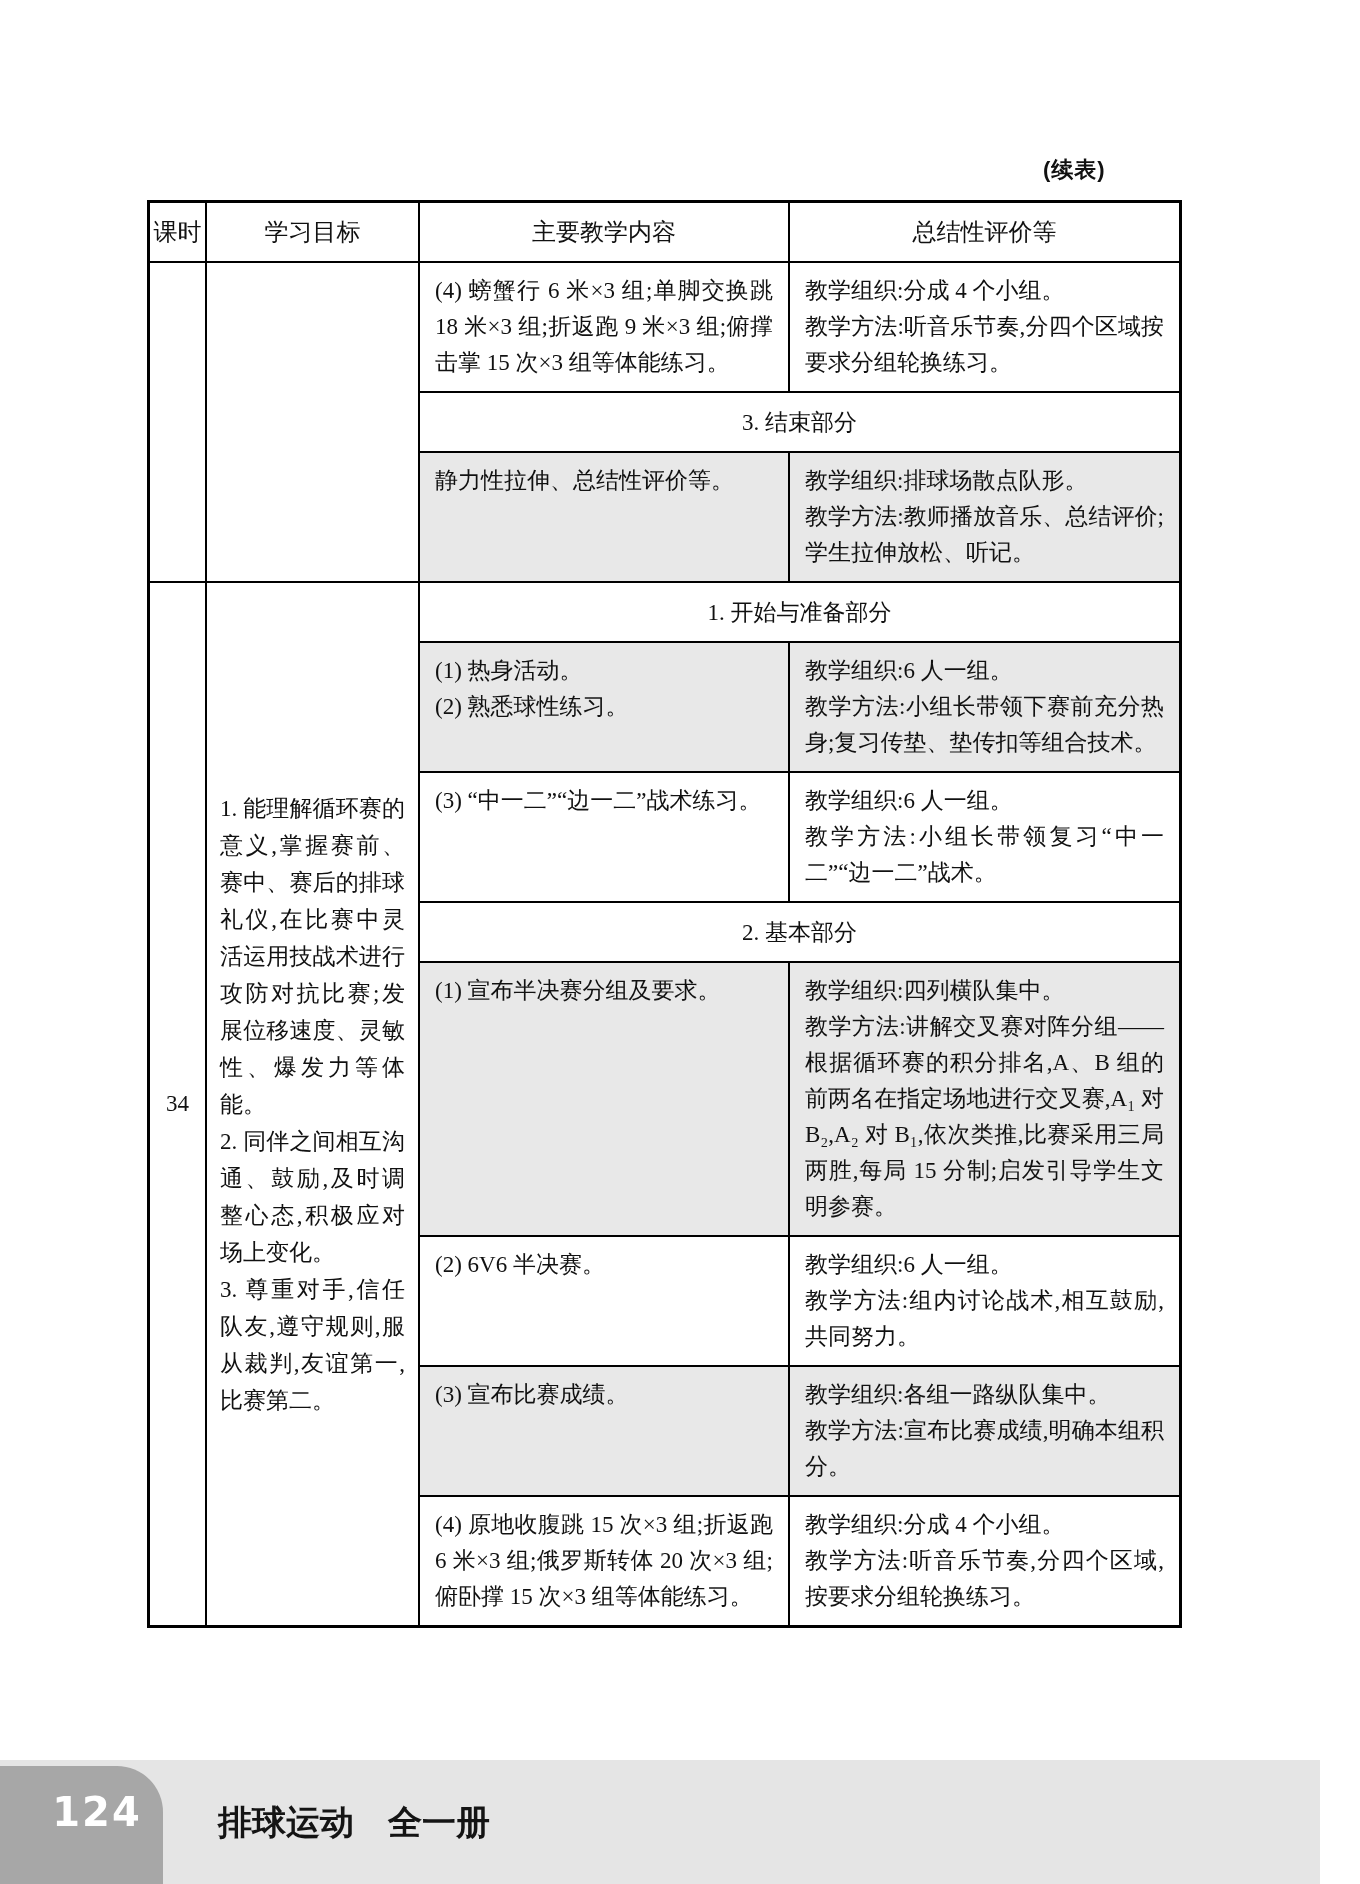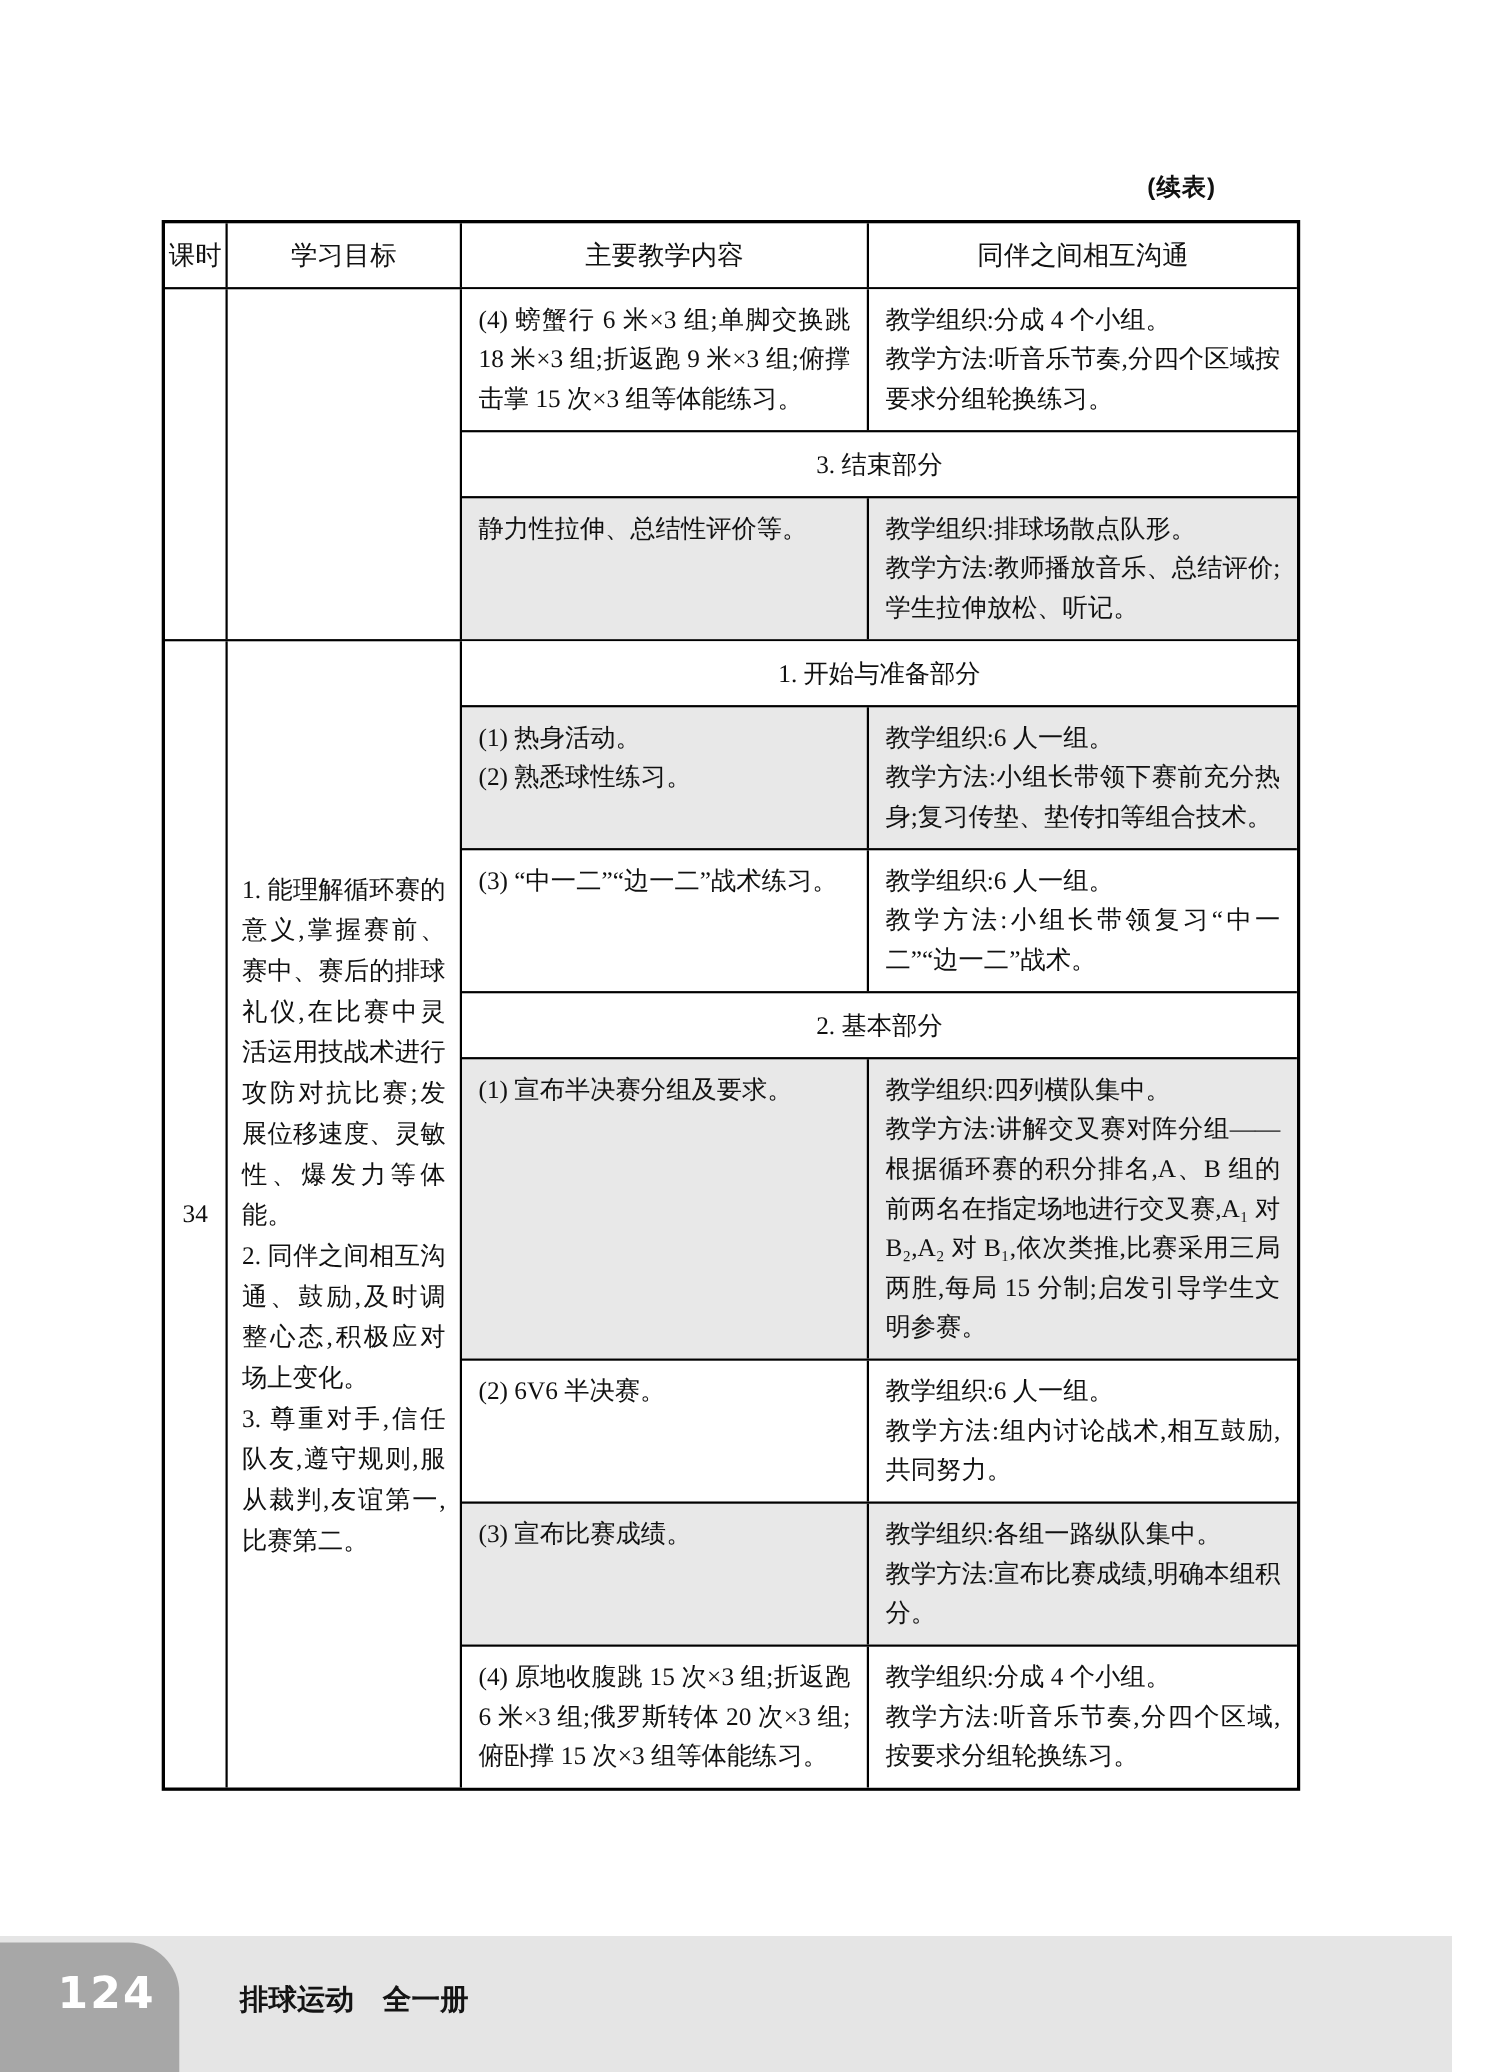--- a/index.html
+++ b/index.html
@@ -41,35 +41,35 @@
   
   .footer-bar{position:absolute;left:0;top:1760px;width:1360px;height:124px;
               background:#e5e5e5;}
   .badge{position:absolute;left:0;top:6px;width:163px;height:118px;background:#a7a7a7;
          border-radius:0 46px 0 0;display:flex;justify-content:center;
          padding-top:26px;box-sizing:border-box;padding-left:31px;}
   .badge span{color:#ffffff;font-family:"DejaVu Sans","Liberation Sans",sans-serif;
               font-weight:bold;font-size:40px;line-height:1;letter-spacing:2px;}
   .book{position:absolute;left:218px;top:40px;
         font-family:"DejaVu Sans","Liberation Sans",sans-serif;
-        font-weight:bold;font-size:26px;color:#141414;}
+        font-weight:bold;font-size:34px;color:#141414;}
 </style>
 </head>
 <body>
 
 <div class="page">
 
   <div class="continued">(续表)</div>
 
   <div class="sched-table">
     <div class="thead">
       <div class="th">课时</div>
       <div class="th">学习目标</div>
       <div class="th">主要教学内容</div>
-      <div class="th">同伴之间相互沟通</div>
+      <div class="th">总结性评价等</div>
     </div>
     <div id="tbody">
         <div class="block">
           <div class="cell lesson"></div>
           <div class="cell obj"></div>
           <div class="rows">
             <div class="subrow">
               <div class="cc content">
                 <p>(4) 螃蟹行 6 米×3 组;单脚交换跳 18 米×3 组;折返跑 9 米×3 组;俯撑击掌 15 次×3 组等体能练习。</p>
               </div>

